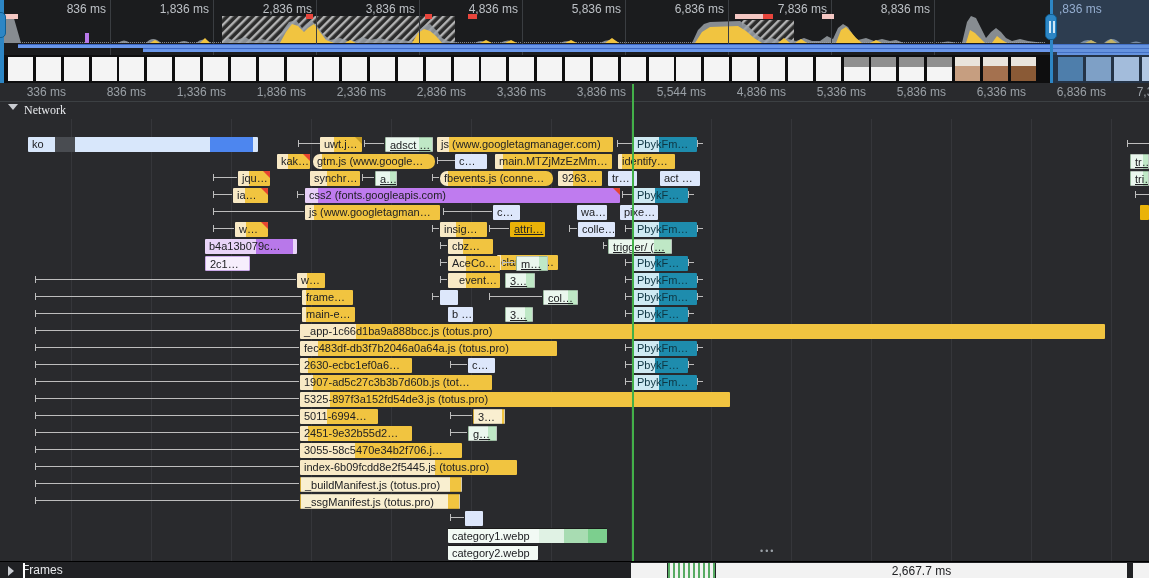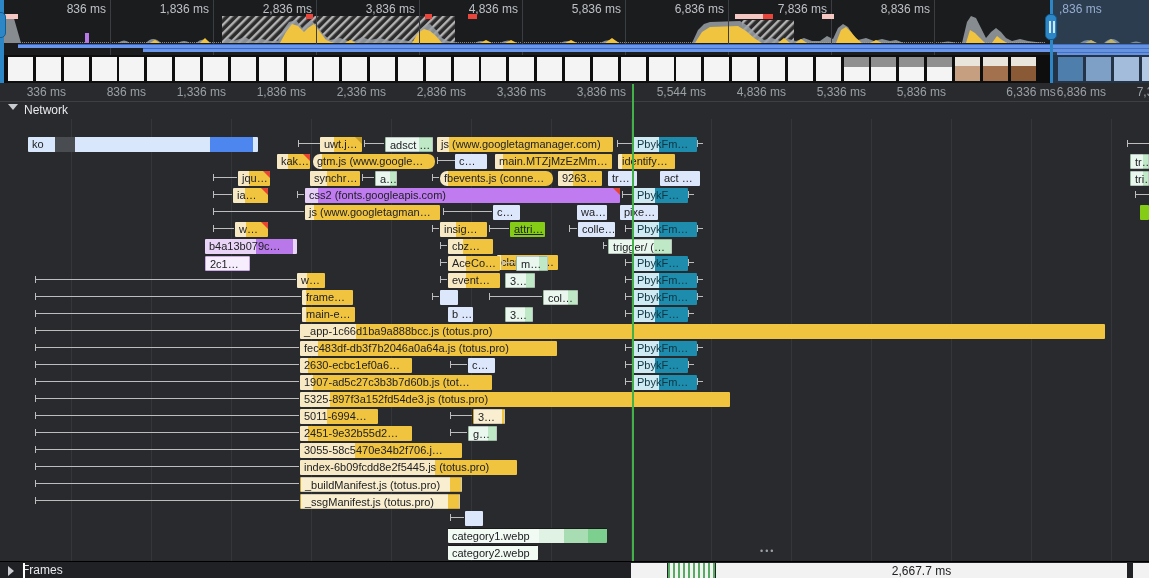--- a/index.html
+++ b/index.html
@@ -27,34 +27,34 @@
   #handle-left .stem{position:absolute;left:0;top:0;width:4px;height:83px;background:#2d86c5;}
   #handle-left .cap{position:absolute;left:-6px;top:12px;width:12px;height:26px;border-radius:5px;background:#2d86c5;border:1px solid #0f5e93;box-sizing:border-box;}
 
   
   #ruler{position:absolute;left:0;top:83px;width:1149px;height:18px;background:#292a2d;border-bottom:1px solid #3c4043;}
   .ruler-label{position:absolute;top:2px;width:70px;text-align:right;font-size:12px;color:#9aa0a6;}
 
   
   #net-header{position:absolute;left:0;top:101px;width:1149px;height:18px;color:#e8eaed;font-size:12px;}
   #net-header .tri{position:absolute;left:8px;top:3px;width:0;height:0;border-left:5px solid transparent;border-right:5px solid transparent;border-top:6px solid #c8cbd0;}
-  #net-header .lbl{position:absolute;left:24px;top:2px;}
+  #net-header .lbl{position:absolute;left:24px;top:2px;font-family:Liberation Serif, serif;}
   #canvas{position:absolute;left:0;top:119px;width:1149px;height:442px;overflow:hidden;}
   .gridline{position:absolute;top:-36px;width:1px;height:478px;background:#35363a;}
   .whisker{position:absolute;height:1px;background:#bdbdbd;}
   .whisker::before{content:"";position:absolute;left:0;top:-3px;width:1px;height:7px;background:#bdbdbd;}
   .chip{position:absolute;height:15px;line-height:15px;font-size:11px;color:#202124;
         padding:0 3px 0 4px;white-space:nowrap;overflow:hidden;box-sizing:border-box;border-radius:1px;}
   .c-js  {background:linear-gradient(90deg,#f8e9c5 0 7%,#f1c440 7%);}
   .c-jsp {background:linear-gradient(90deg,#f8e9c5 0 34%,#f1c440 34%);}
   .c-jsp2{background:linear-gradient(90deg,#f8e9c5 0 62%,#f1c440 62%);}
   .c-cream{background:linear-gradient(90deg,#f9efd0 0 93%,#f1c440 93%);border:1px solid rgba(0,0,0,.15);}
-  .c-grn {background:linear-gradient(90deg,#eaf7ee 0 72%,#bfe8c6 72%);border:1px solid rgba(0,0,0,.2);}
+  .c-grn {background:linear-gradient(90deg,#eaf7ee 0 72%,#bfe8c6 72%);border:1px solid rgba(0,0,0,.2);text-decoration:underline;}
   .c-blu {background:#dde7fb;}
-  .c-gry {background:#84cc16;text-decoration:underline;}
+  .c-gry {background:#eab308;text-decoration:underline;}
   .c-pur {background:linear-gradient(90deg,#e7d0f8 0 4%,#bf7bef 4%);}
   .c-purp{background:linear-gradient(90deg,#e9d4f8 0 55%,#b878ea 55% 96%,#e9d4f8 96%);}
   .c-puro{background:#f6eefc;border:1px solid #c9a8e8;}
   .c-teal{background:linear-gradient(90deg,#cfeaf3 0 40%,#1e8cad 40%);color:#0e3542;}
   .c-img {background:linear-gradient(90deg,#f2faf4 0 57%,#e0f2e4 57% 73%,#a8dcb2 73% 88%,#7ccf8e 88%);border-top:1px solid #1a1a1a;}
   .c-img2{background:#f2faf4;border-top:1px solid #1a1a1a;}
   .c-doc {background:linear-gradient(90deg,#d8e7fb 0 27px,#494c51 27px 47px,#d8e7fb 47px 182px,#4d86ef 182px 225px,#d8e7fb 225px);}
   .corner{position:absolute;top:0;right:0;width:0;height:0;border-left:7px solid transparent;}
   .corner.red {border-top:7px solid #e64531;}
   .corner.fold{border-top:7px solid #c39a22;}
@@ -193,21 +193,21 @@
       <div class="ruler-label" style="left: 156px;">1,336 ms</div>
       <div class="ruler-label" style="left: 236px;">1,836 ms</div>
       <div class="ruler-label" style="left: 316px;">2,336 ms</div>
       <div class="ruler-label" style="left: 396px;">2,836 ms</div>
       <div class="ruler-label" style="left: 476px;">3,336 ms</div>
       <div class="ruler-label" style="left: 556px;">3,836 ms</div>
       <div class="ruler-label" style="left: 636px;">5,544 ms</div>
       <div class="ruler-label" style="left: 716px;">4,836 ms</div>
       <div class="ruler-label" style="left: 796px;">5,336 ms</div>
       <div class="ruler-label" style="left: 876px;">5,836 ms</div>
-      <div class="ruler-label" style="left: 996px; text-align: center;">6,336 ms</div>
+      <div class="ruler-label" style="left: 956px;">6,336 ms</div>
       <div class="ruler-label" style="left: 1036px;">6,836 ms</div>
       <div class="ruler-label" style="left: 1116px;">7,336 ms</div>
     </div>
 
   <div id="net-header">
     <span class="tri"></span>
     <span class="lbl">Network</span>
   </div>
   <div id="canvas">
     <div id="grid">
@@ -291,21 +291,21 @@
         <div class="whisker" style="left: 440px; width: 7px; top: 143px;"></div>
         <div class="chip c-jsp" style="left: 448px; width: 52px; top: 137px;">AceCo…</div>
         <div class="whisker" style="left: 502px; width: 13px; top: 143px;"></div>
         <div class="chip c-grn" style="left: 516px; width: 32px; top: 137px;">m…</div>
         <div class="whisker" style="left: 625px; width: 7px; top: 143px;"></div>
         <div class="chip c-teal" style="left: 633px; width: 55px; top: 137px;">PbykF…</div>
         <div class="whisker" style="left: 688px; width: 6px; top: 143px;"></div>
         <div class="whisker" style="left: 35px; width: 261px; top: 160px;"></div>
         <div class="chip c-jsp" style="left: 297px; width: 28px; top: 154px;">w…</div>
         <div class="whisker" style="left: 440px; width: 7px; top: 160px;"></div>
-        <div class="chip c-jsp" style="left: 448px; width: 52px; top: 154px;">event…</div>
+        <div class="chip c-jsp" style="left: 448px; width: 52px; top: 154px; text-align: right;">event…</div>
         <div class="chip c-grn" style="left: 505px; width: 30px; top: 154px;">3…</div>
         <div class="whisker" style="left: 625px; width: 7px; top: 160px;"></div>
         <div class="chip c-teal" style="left: 633px; width: 64px; top: 154px;">PbykFm…</div>
         <div class="whisker" style="left: 697px; width: 6px; top: 160px;"></div>
         <div class="whisker" style="left: 35px; width: 266px; top: 177px;"></div>
         <div class="chip c-js" style="left: 302px; width: 51px; top: 171px;">frame…</div>
         <div class="whisker" style="left: 432px; width: 7px; top: 177px;"></div>
         <div class="chip c-blu" style="left: 440px; width: 18px; top: 171px;"></div>
         <div class="whisker" style="left: 489px; width: 53px; top: 177px;"></div>
         <div class="chip c-grn" style="left: 543px; width: 35px; top: 171px;">col…</div>

